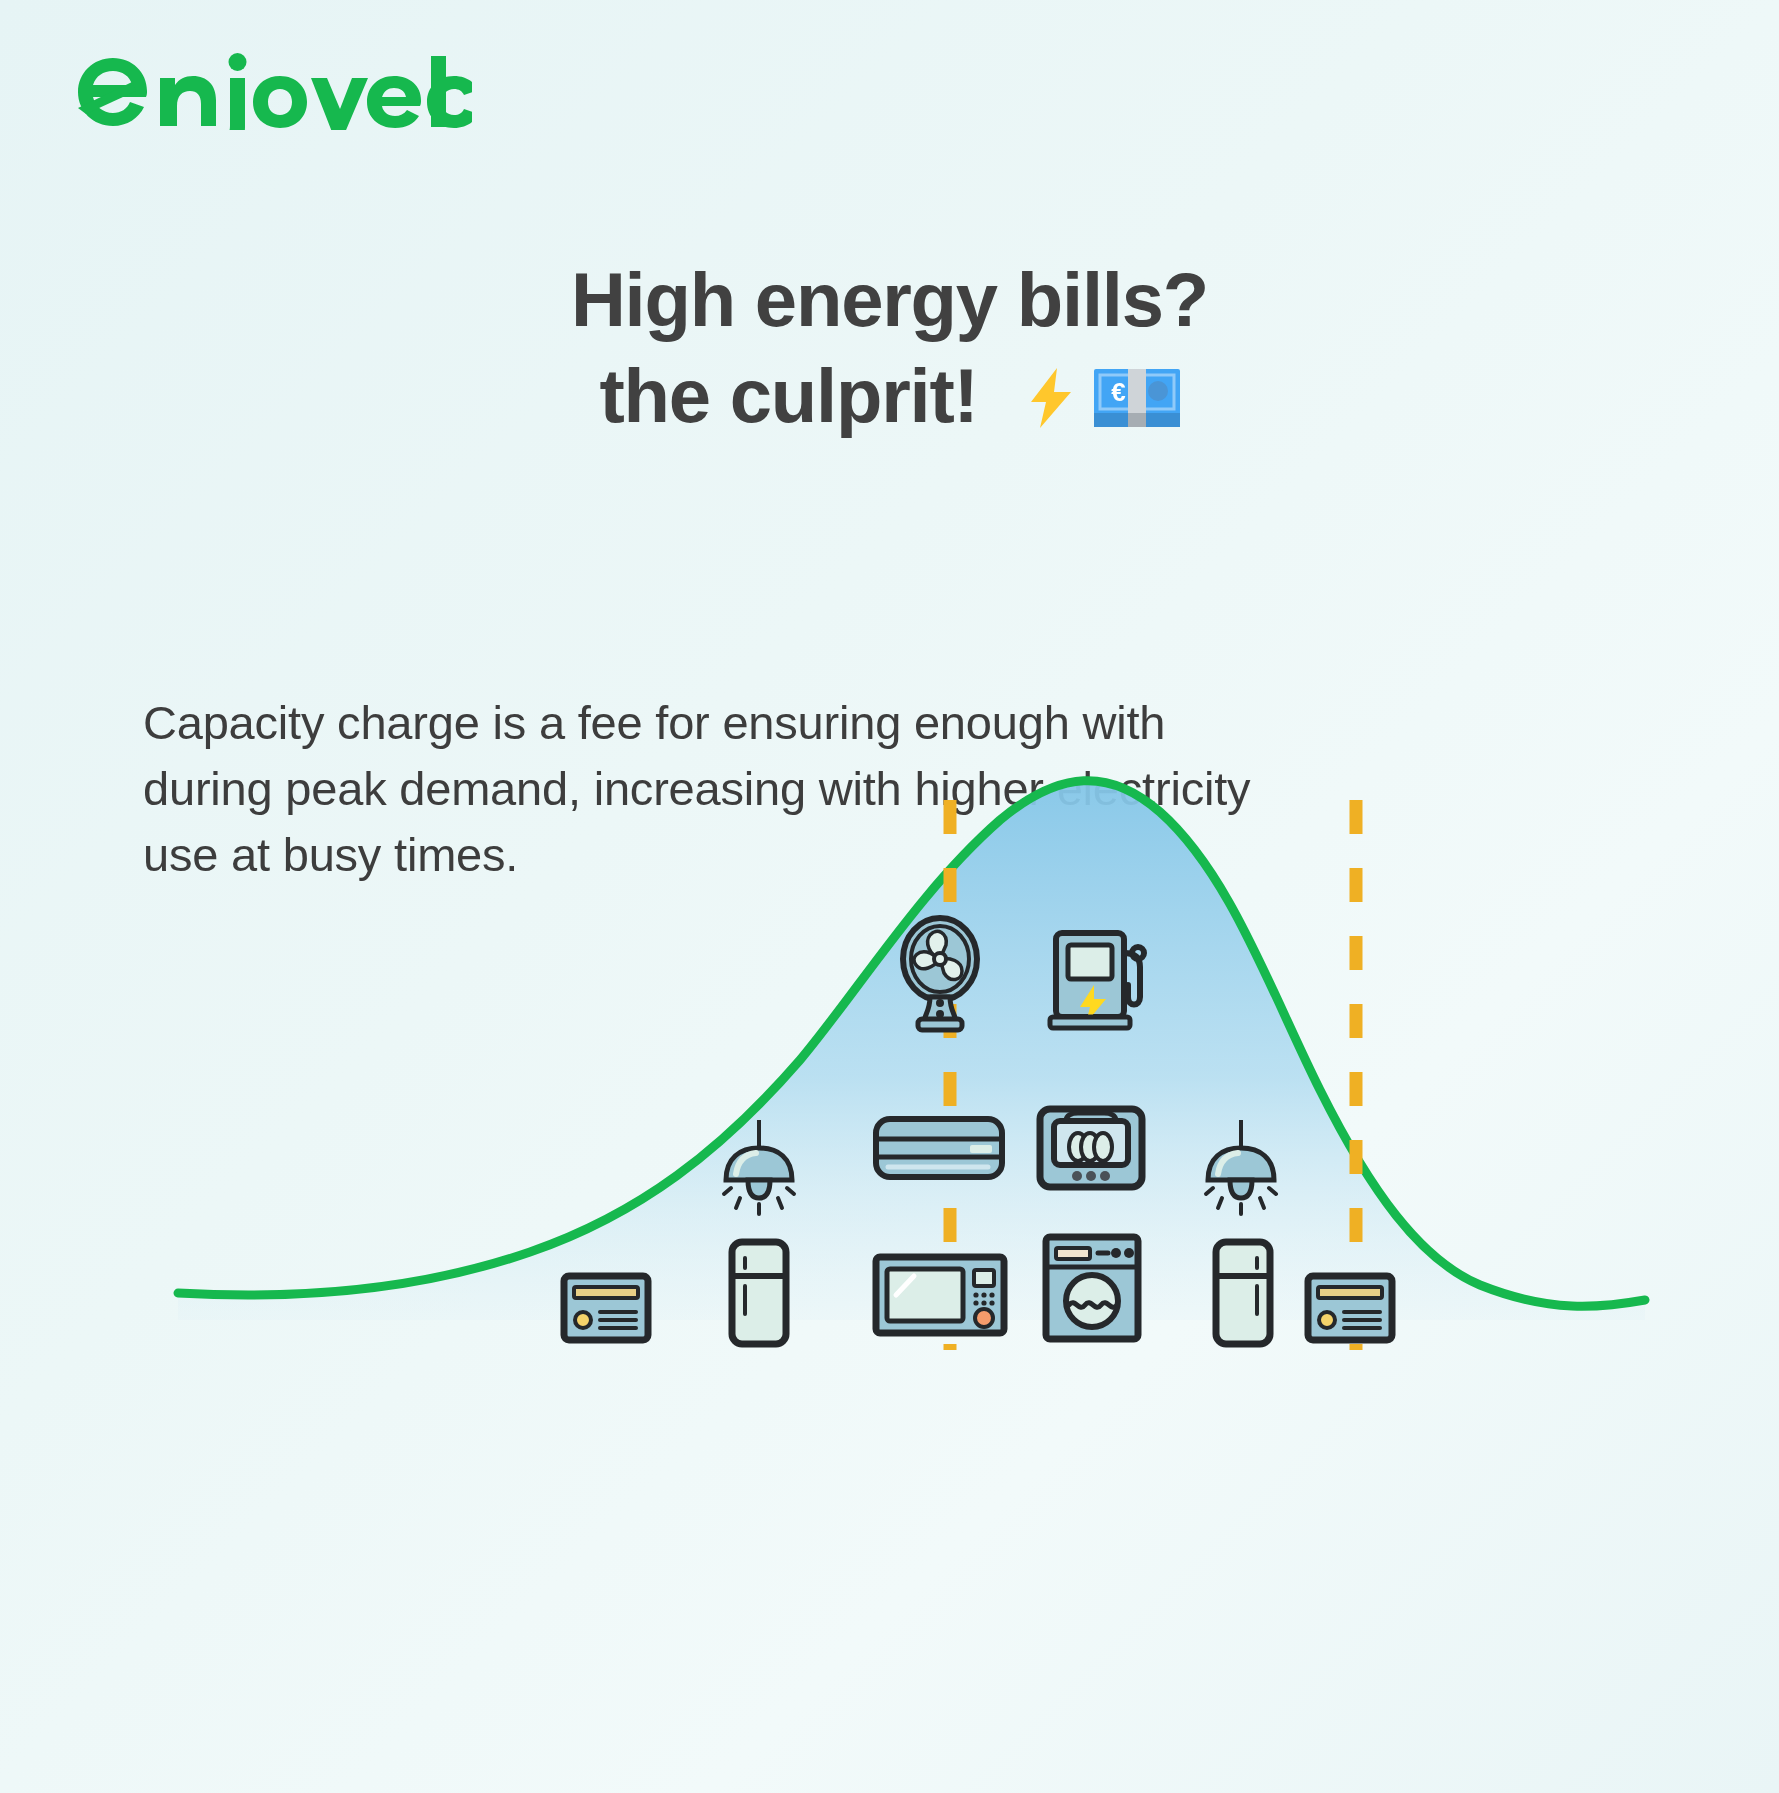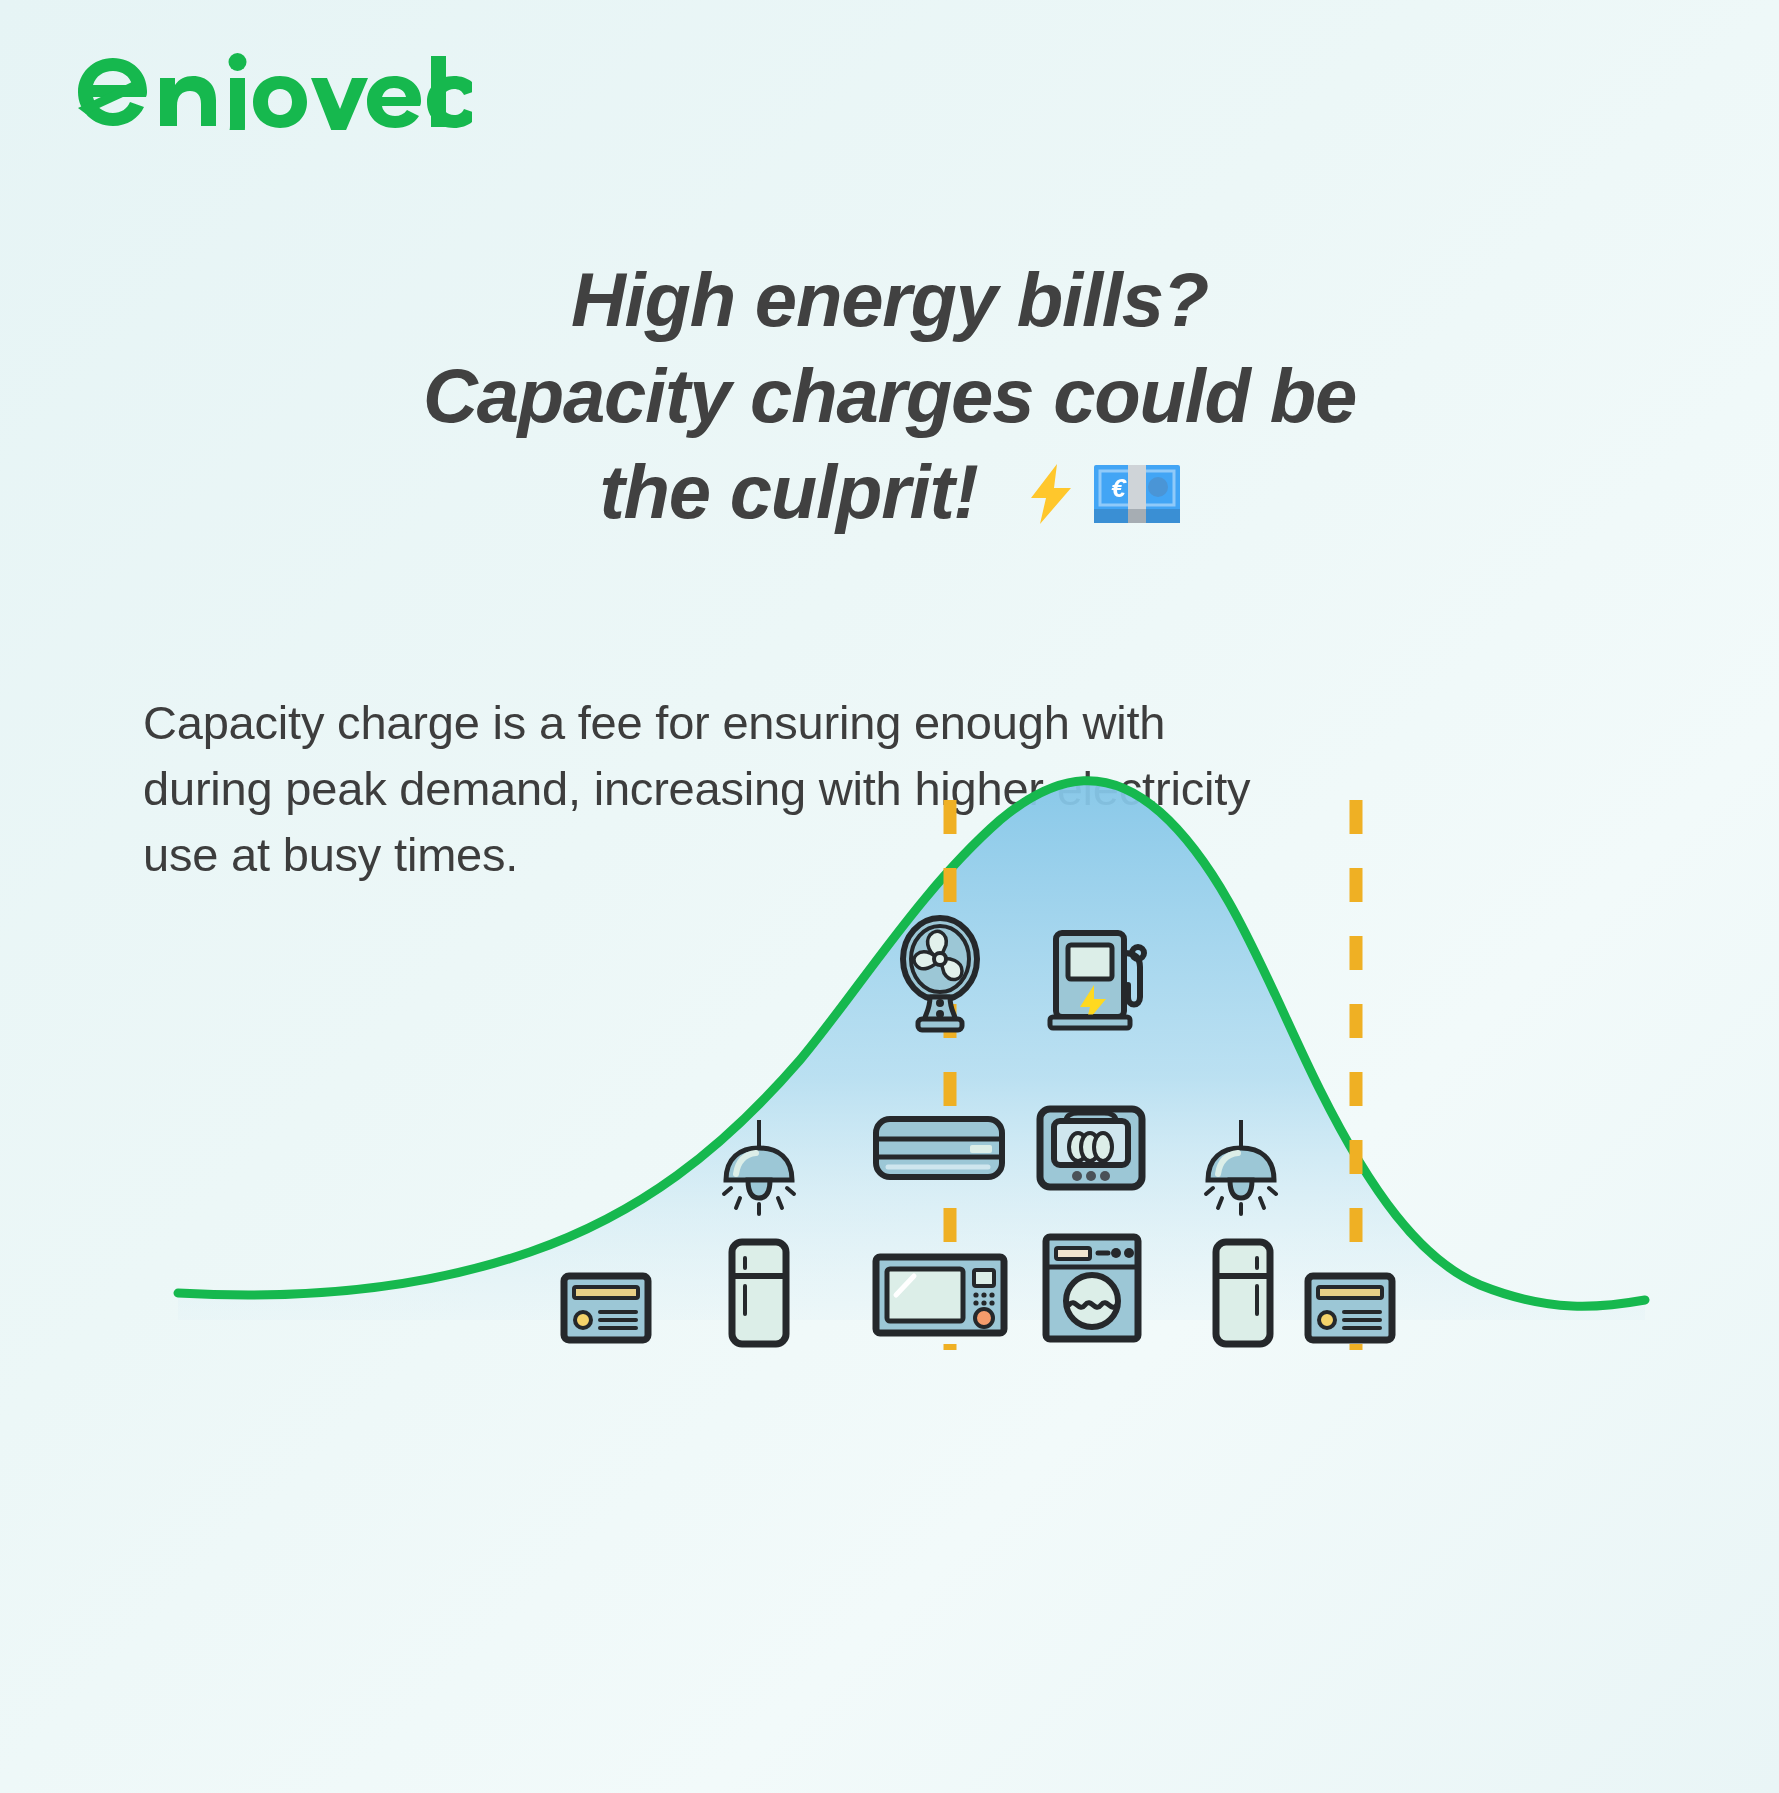--- a/index.html
+++ b/index.html
@@ -18,21 +18,20 @@
 
   
   .title {
     position:absolute; left:0; right:0; top:252px;
     text-align:center;
     color:#414141;
     font-weight:700;
     font-size:76px;
     line-height:1.26;
     letter-spacing:-1.2px;
-    font-style:italic;
   }
   .title .ln { display:block; white-space:nowrap; }
   .title .emojis { display:inline-flex; align-items:center; gap:16px; vertical-align:-8px; margin-left:26px; }
 
   
   .body-text {
     position:absolute; left:143px; top:690px; width:1320px;
     color:#3d3d3d;
     font-size:47px;
     line-height:1.40;
@@ -92,21 +91,20 @@
       <g fill="#16b84e">
         <path d="M383 24 c-16 0 -27 11 -27 26 c0 15 11 26 27 26 c11 0 20 -5 24 -14
                  l-14 -5 c-2 4 -5 6 -10 6 c-7 0 -12 -5 -12 -13 c0 -8 5 -13 12 -13
                  c5 0 8 2 10 6 l14 -5 c-4 -9 -13 -14 -24 -14 Z" transform="translate(-1,0)"></path>
       </g>
     </svg>
   </div>
 
   <h1 class="title">
     <span class="ln">High energy bills?</span>
-    <span class="ln">Capacity charges could be</span>
     <span class="ln">
       <span>the culprit!</span>
       <span class="emojis">
 
         <svg width="54" height="64" viewBox="0 0 54 64">
           <path d="M33 2 L7 36 h15 L16 62 L47 26 H30 Z" fill="#ffc72c"></path>
         </svg>
 
         <svg width="86" height="58" viewBox="0 0 86 58">
           <rect x="0" y="0" width="86" height="58" rx="2" fill="#42a5f5"></rect>

